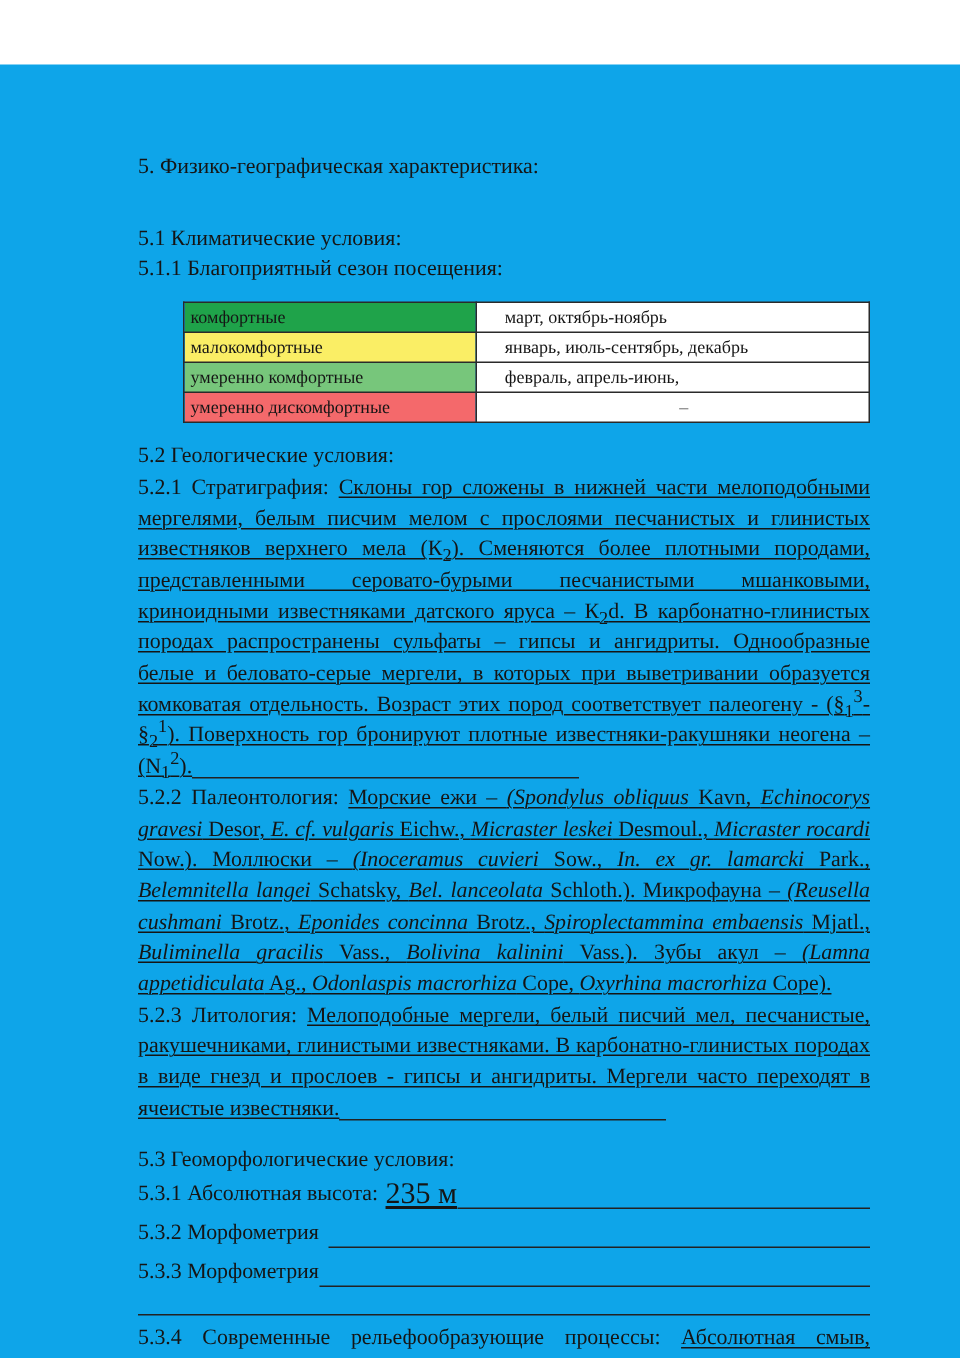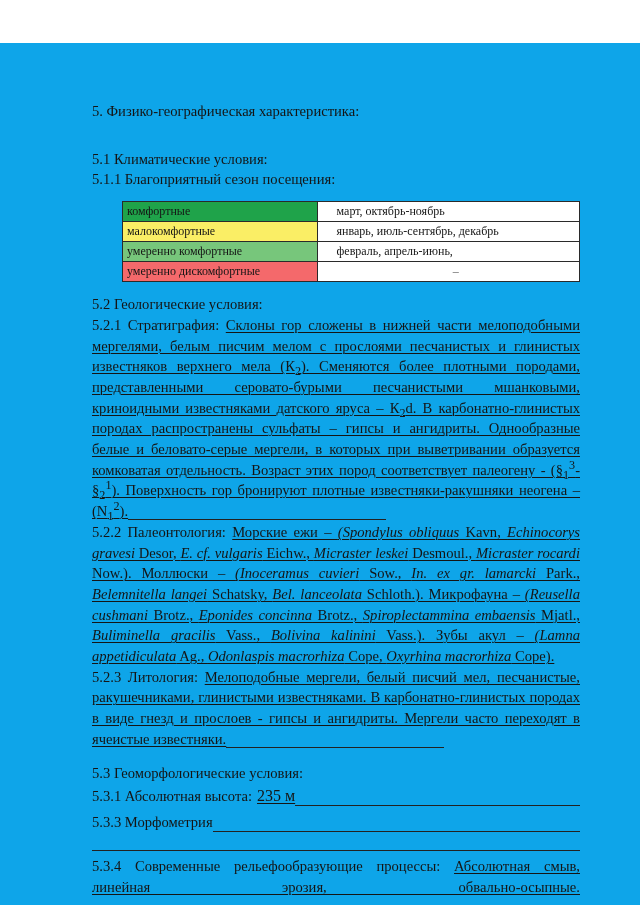--- a/index.html
+++ b/index.html
@@ -26,21 +26,21 @@
     border:1px solid #2a2a2a;height:19px;padding:0 4px;vertical-align:middle;
     font-size:12px;line-height:17px;overflow:hidden;white-space:nowrap;
   }
   .ctable .c1{width:188px;}
   .ctable .c2{width:242px;background:#fff;padding-left:19px;}
   .ctable .center{text-align:center;}
   .ctable .muted{color:#5f5f5f;}
   
   .formline{display:flex;align-items:center;height:26px;margin-top:0;}
   .formline .lbl{white-space:nowrap;}
-  .formline .val{text-decoration:underline;text-underline-offset:2px;font-size:16px;margin-left:5px;white-space:nowrap;}
+  .formline .val{text-decoration:underline;text-underline-offset:2px;font-size:20px;margin-left:5px;white-space:nowrap;}
   .formline .fill{flex:1 1 auto;align-self:flex-end;border-bottom:1px solid #222;margin-bottom:3px;min-width:8px;}
   .formline .fillgap{margin-left:6px;}
   .geo-block{margin-top:13px;}
   .blankline{border-bottom:1px solid #222;height:1px;margin:14px 0 5px 0;}
 </style>
 </head>
 <body>
 
 <div class="page">
 
@@ -82,20 +82,24 @@
   <p class="para"><span>5.2.3 Литология:</span> <span class="answer"><span>Мелоподобные мергели, белый писчий мел, песчанистые, ракушечниками, глинистыми известняками. В карбонатно-глинистых породах в виде гнезд и прослоев - гипсы и ангидриты. Мергели часто переходят в ячеистые известняки.</span></span><span class="tail t220"></span></p>
 
   <p class="geo-block">5.3 Геоморфологические условия:</p>
 
   <div class="formline">
     <span class="lbl">5.3.1 Абсолютная высота:</span>
     <span class="val">235 м</span>
     <span class="fill"></span>
   </div>
 
+  <div class="formline">
+    <span class="lbl">5.3.2 Морфометрия</span>
+    <span class="fill fillgap"></span>
+  </div>
 
   <div class="formline">
     <span class="lbl">5.3.3 Морфометрия</span>
     <span class="fill"></span>
   </div>
 
   <div class="blankline"></div>
 
   <p class="para"><span>5.3.4 Современные рельефообразующие процессы:</span> <span class="answer"><span>Абсолютная смыв, линейная эрозия, обвально-осыпные.</span></span><span class="tail t280"></span></p>
 

